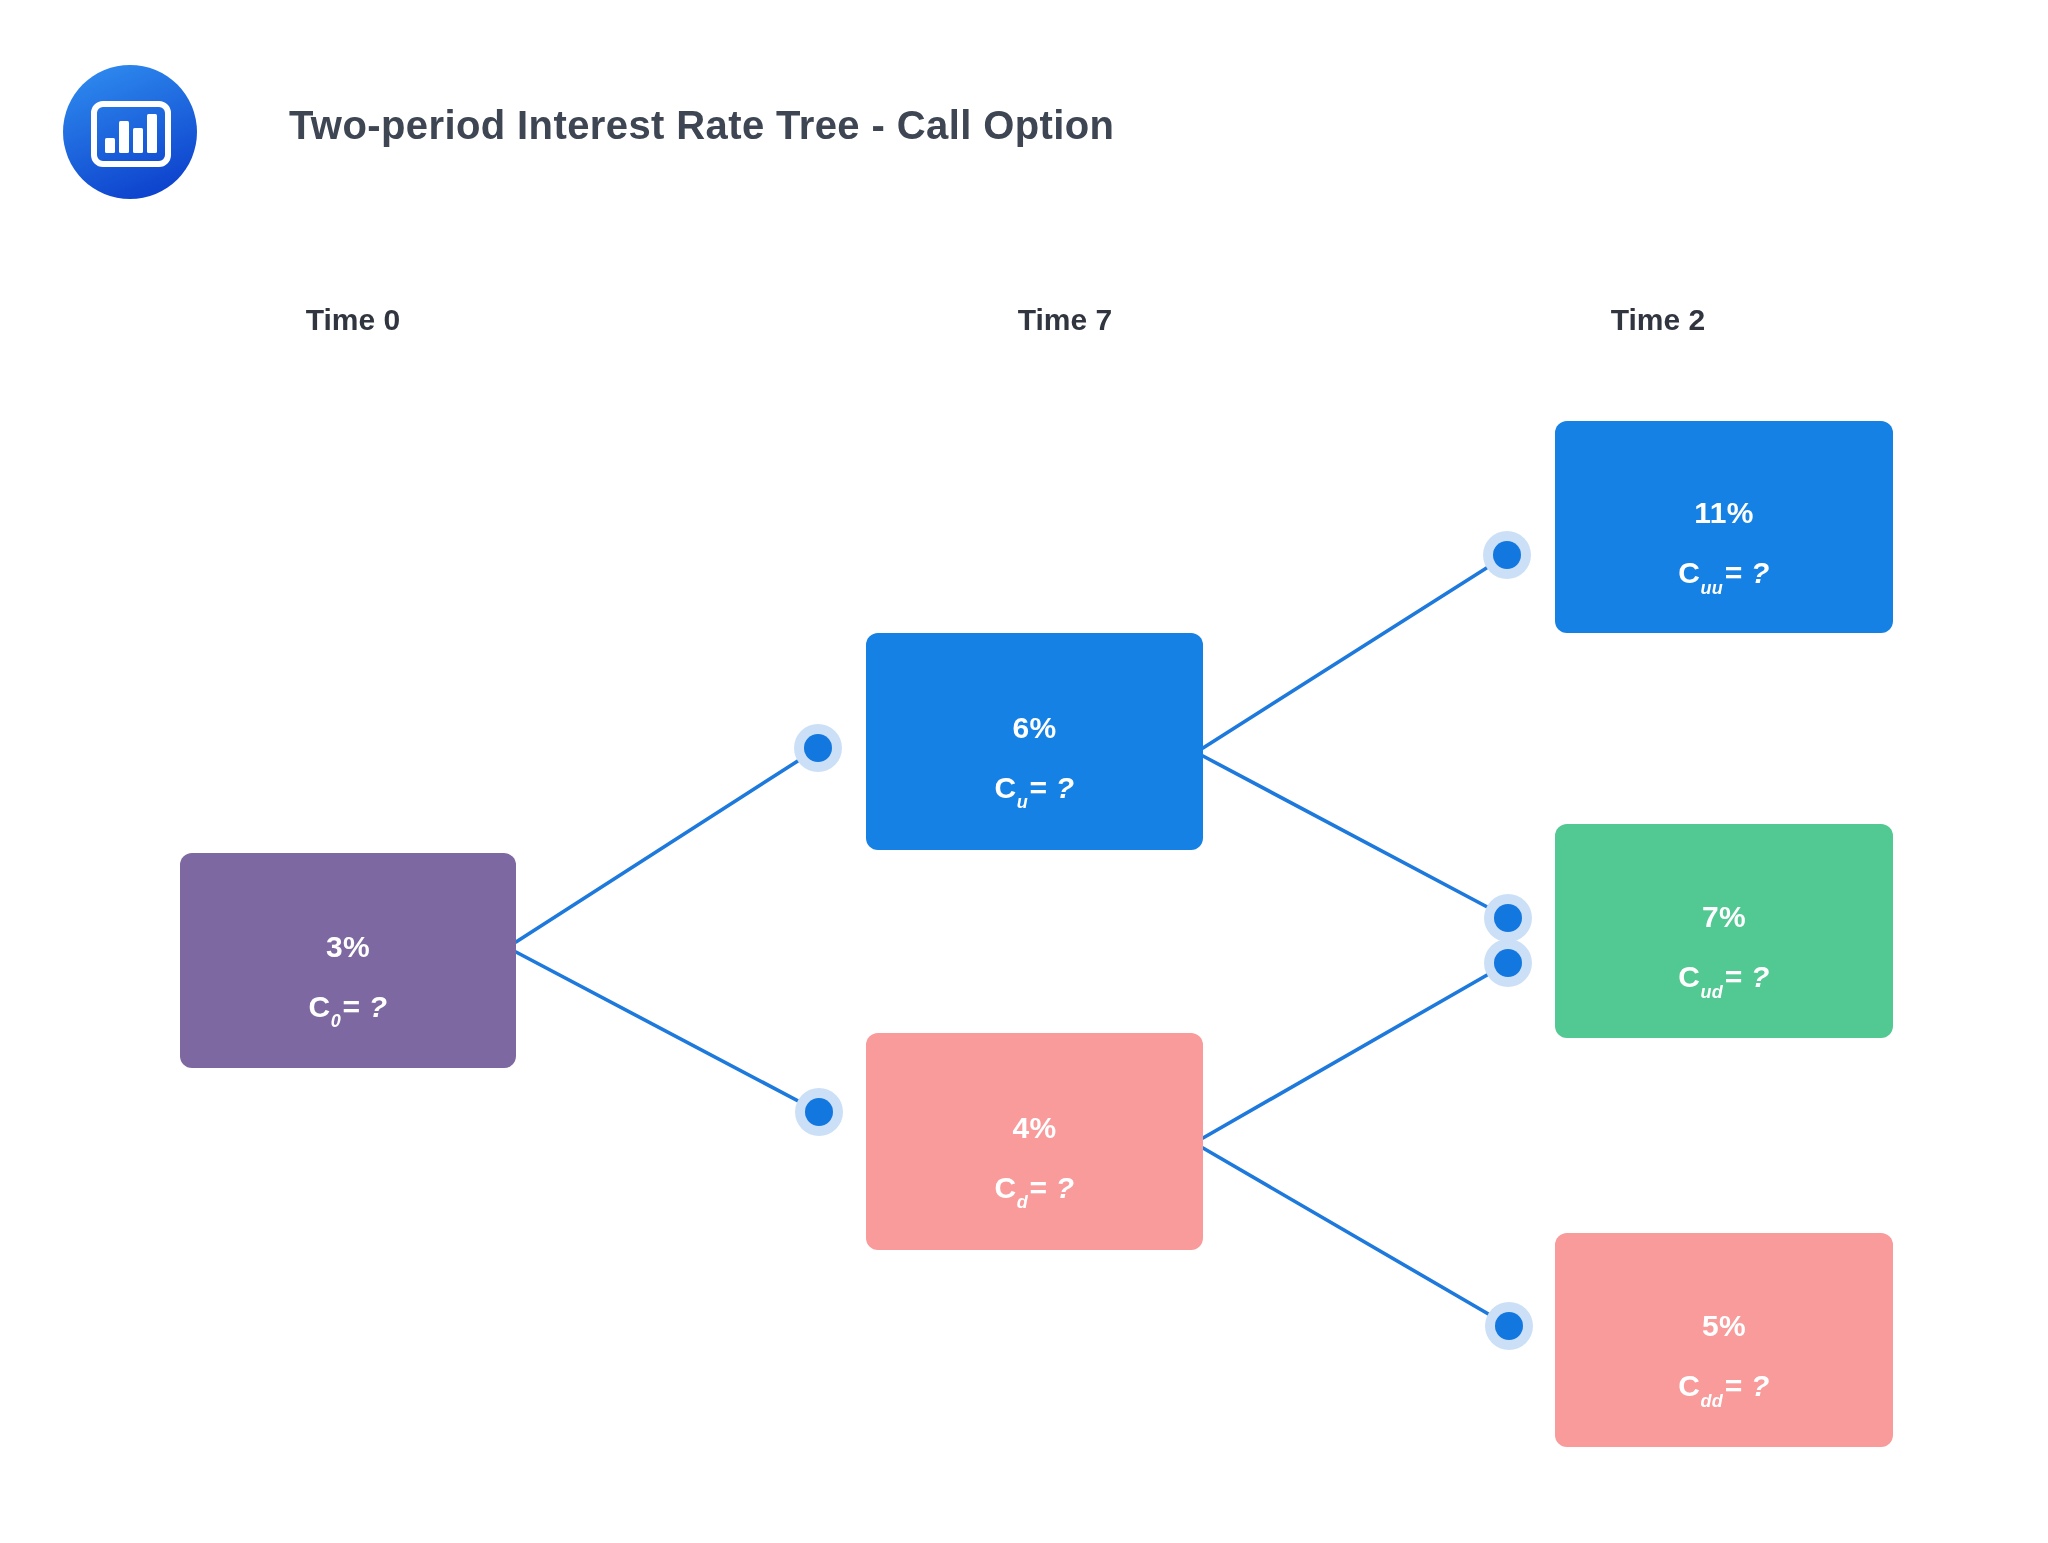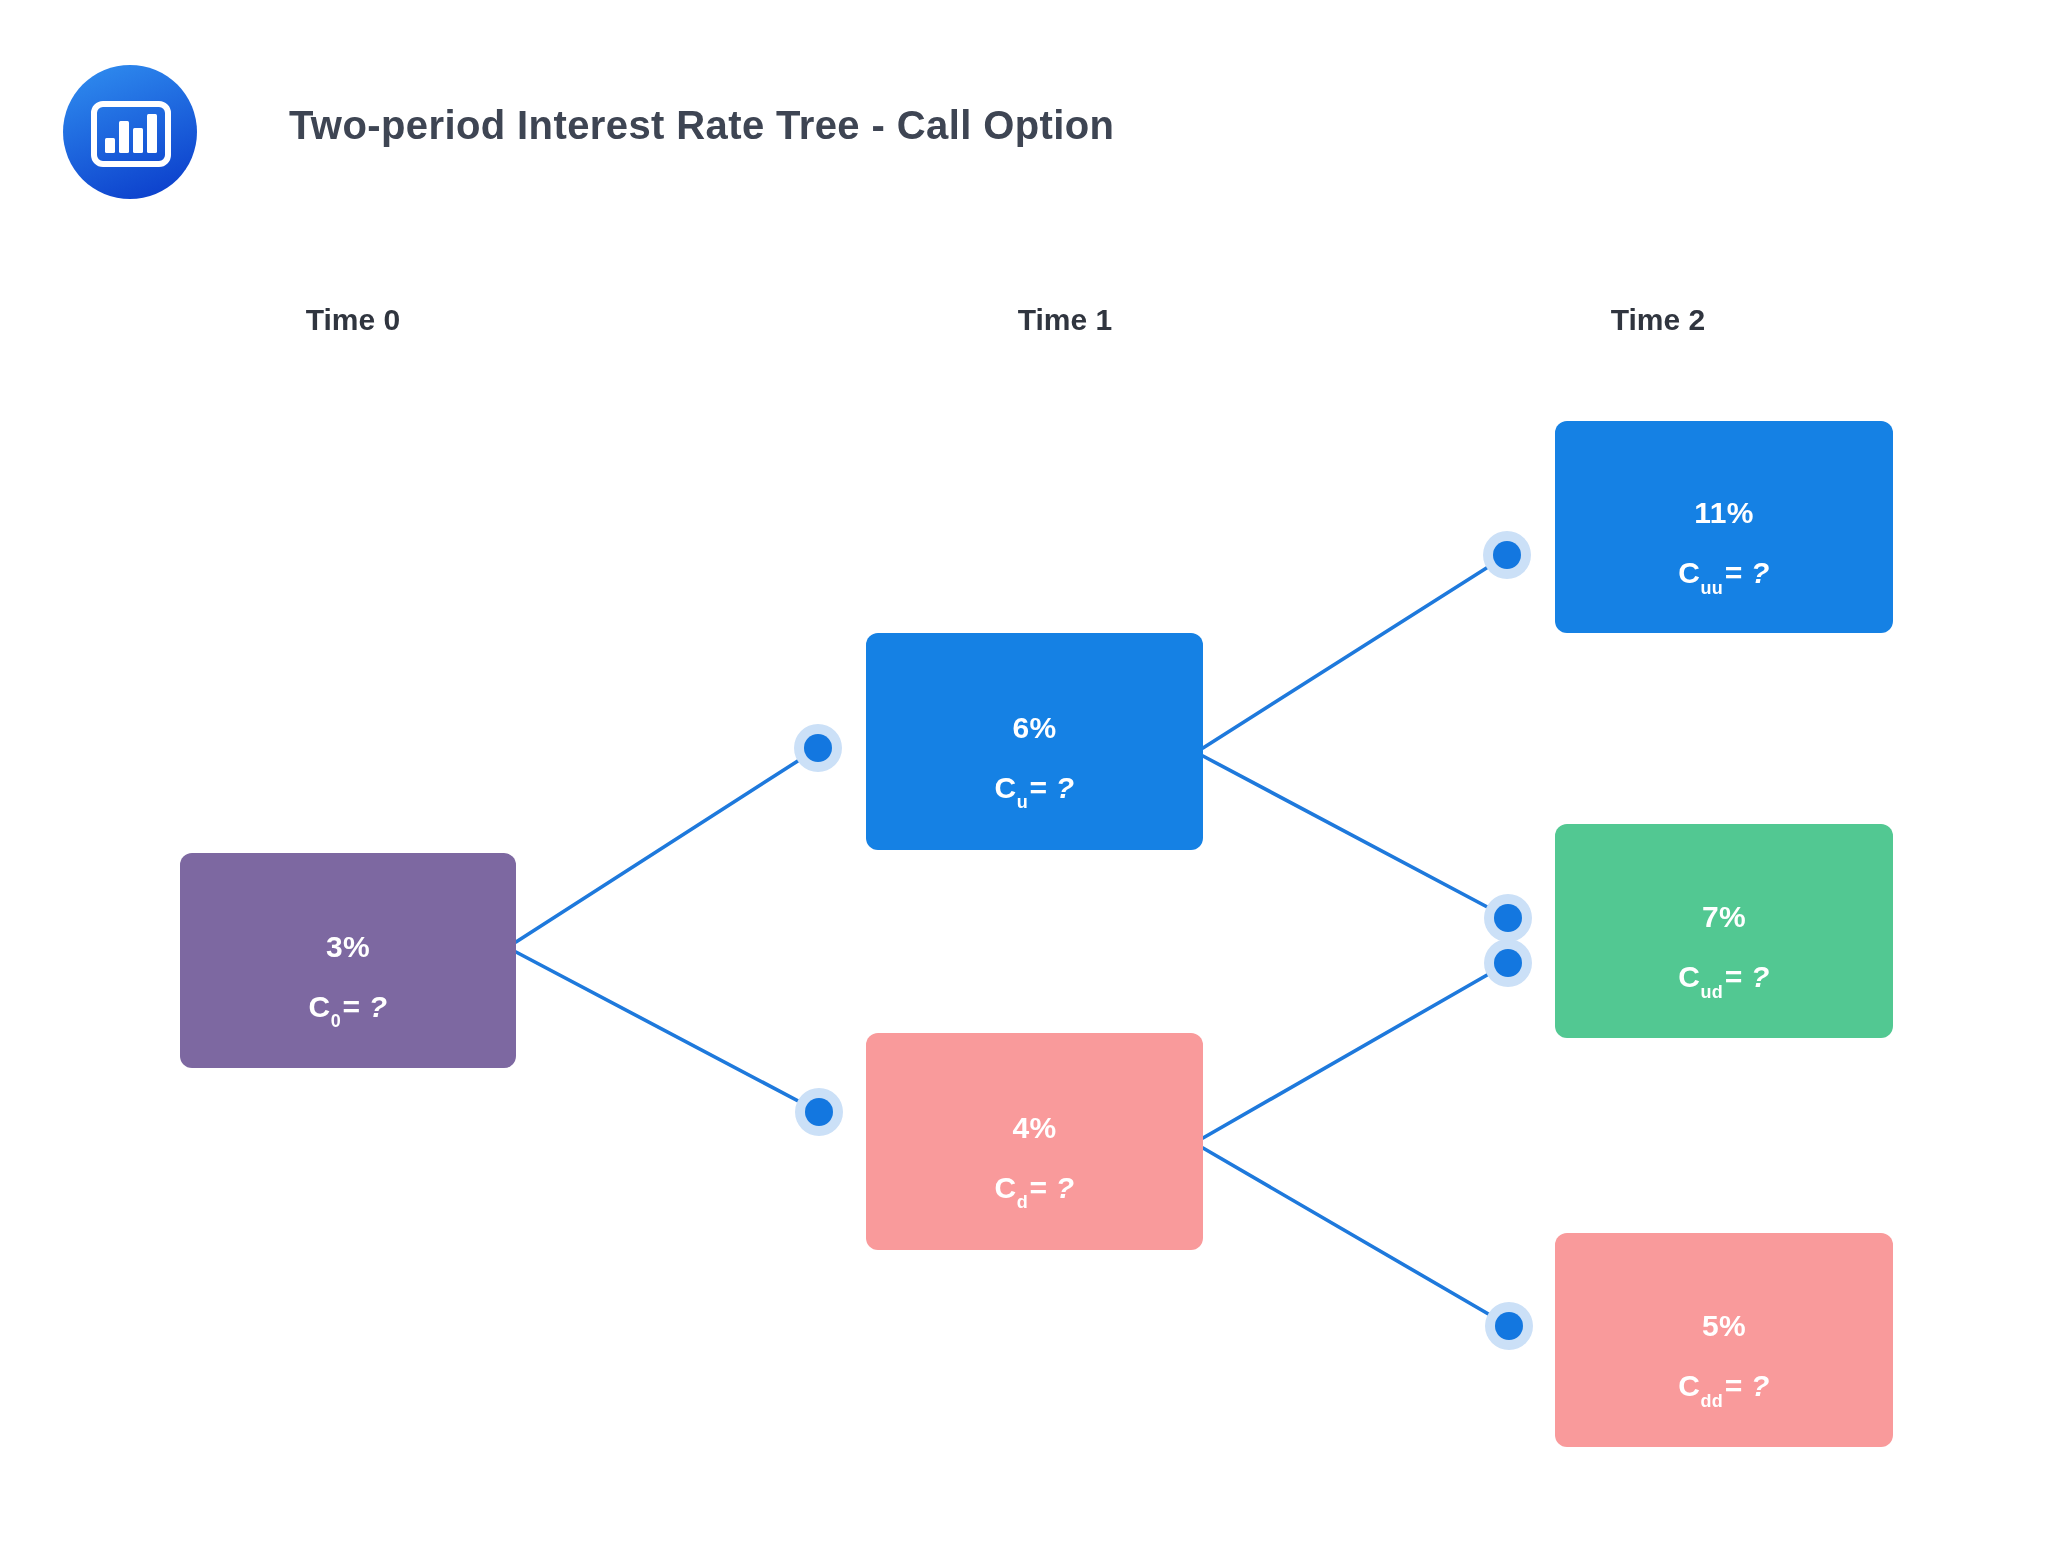--- a/index.html
+++ b/index.html
@@ -48,21 +48,21 @@
   
   .node {
     position: absolute; border-radius: 12px;
     display: flex; flex-direction: column;
     align-items: center; justify-content: center;
     gap: 26px; color: #ffffff; text-align: center;
   }
   .node .rate   { font-size: 30px; font-weight: 700; letter-spacing: 0.4px; margin-top: 32px; }
   .node .formula{ font-size: 30px; font-weight: 700; letter-spacing: 0.4px; }
   .node .formula sub {
-    font-size: 0.6em; 
+    font-size: 0.6em; font-style: italic;
     position: relative; bottom: -0.22em; line-height: 0;
     margin-right: 1px;
     margin-top: 42px;
   }
   .node .formula .rest { font-style: italic; }
 
   .node.purple { background: #7D68A1; }
   .node.blue   { background: #1581E4; }
   .node.pink   { background: #F99A9B; }
   .node.green  { background: #52C892; }
@@ -99,21 +99,21 @@
       <rect x="43" y="74" width="10" height="15" rx="1.5" fill="#ffffff"></rect>
       <rect x="57" y="57" width="10" height="32" rx="1.5" fill="#ffffff"></rect>
       <rect x="71" y="64" width="10" height="25" rx="1.5" fill="#ffffff"></rect>
       <rect x="85" y="50" width="10" height="39" rx="1.5" fill="#ffffff"></rect>
     </svg>
   </div>
 
   <h1 class="page-title">Two-period Interest Rate Tree - Call Option</h1>
 
   <div class="col-label c0">Time 0</div>
-  <div class="col-label c1">Time 1</div>
+  <div class="col-label c1">Time 7</div>
   <div class="col-label c2">Time 2</div>
 
   <svg class="edges" aria-hidden="true">
     <line x1="516" y1="942" x2="818" y2="748"></line>
     <line x1="516" y1="952" x2="819" y2="1112"></line>
     <line x1="1203" y1="748" x2="1507" y2="555"></line>
     <line x1="1203" y1="756" x2="1508" y2="918"></line>
     <line x1="1203" y1="1138" x2="1508" y2="963"></line>
     <line x1="1203" y1="1148" x2="1509" y2="1326"></line>
   </svg>

